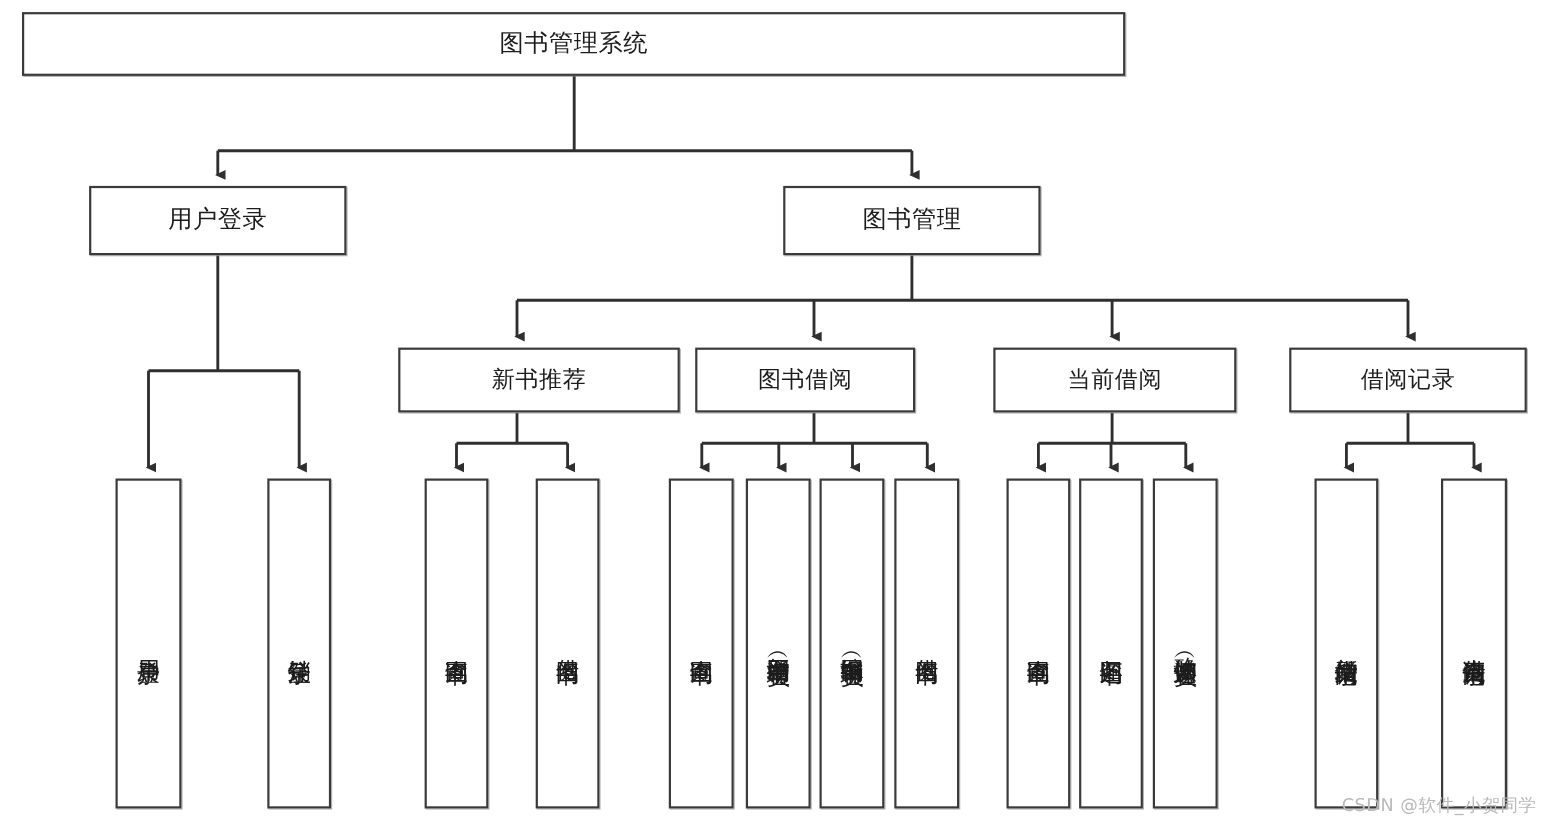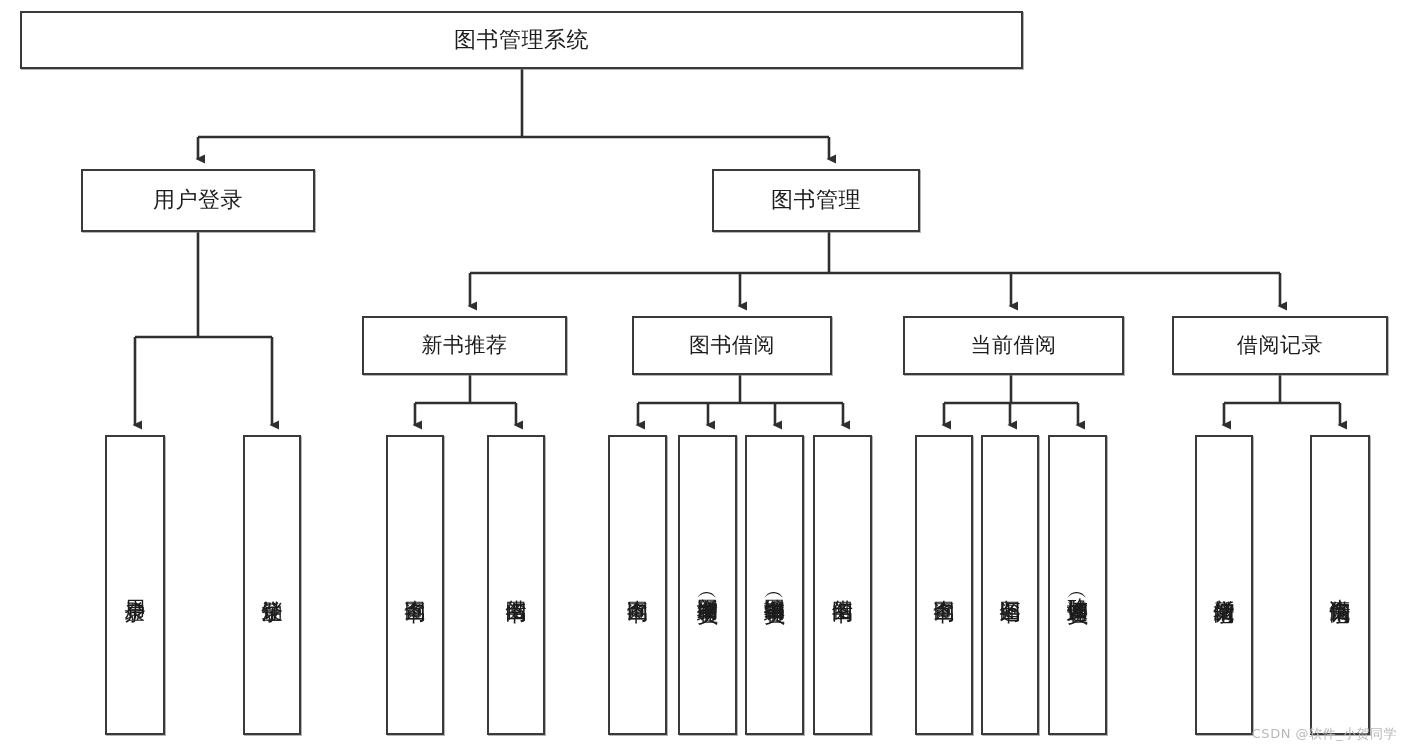--- a/index.html
+++ b/index.html
@@ -52,21 +52,21 @@
     left: 0;
     top: 0;
     width: 1405px;
     height: 747px;
     pointer-events: none;
   }
   .watermark {
     position: absolute;
     right: 8px;
     bottom: 4px;
-    font-size: 13px;
+    font-size: 16px;
     color: #b9b9b9;
     white-space: nowrap;
     letter-spacing: 0.5px;
   }
 </style>
 </head>
 <body>
 
 <div id="canvas">
 
@@ -113,24 +113,24 @@
       </g>
   </svg>
 
   <div id="node-layer">
       <div class="node level-0" style="left: 20px; top: 11px; width: 1003px; height: 58px;">
         <span class="node-label">图书管理系统</span>
       </div>
       <div class="node level-1" style="left: 81px; top: 169px; width: 234px; height: 63px;">
         <span class="node-label">用户登录</span>
       </div>
-      <div class="node level-1" style="left: 712px; top: 169px; width: 208px; height: 63px;">
+      <div class="node level-1" style="left: 712px; top: 169px; width: 234px; height: 63px;">
         <span class="node-label">图书管理</span>
       </div>
-      <div class="node level-2" style="left: 362px; top: 316px; width: 205px; height: 59px;">
+      <div class="node level-2" style="left: 362px; top: 316px; width: 256px; height: 59px;">
         <span class="node-label">新书推荐</span>
       </div>
       <div class="node level-2" style="left: 632px; top: 316px; width: 200px; height: 59px;">
         <span class="node-label">图书借阅</span>
       </div>
       <div class="node level-2" style="left: 903px; top: 316px; width: 221px; height: 59px;">
         <span class="node-label">当前借阅</span>
       </div>
       <div class="node level-2" style="left: 1172px; top: 316px; width: 216px; height: 59px;">
         <span class="node-label">借阅记录</span>

